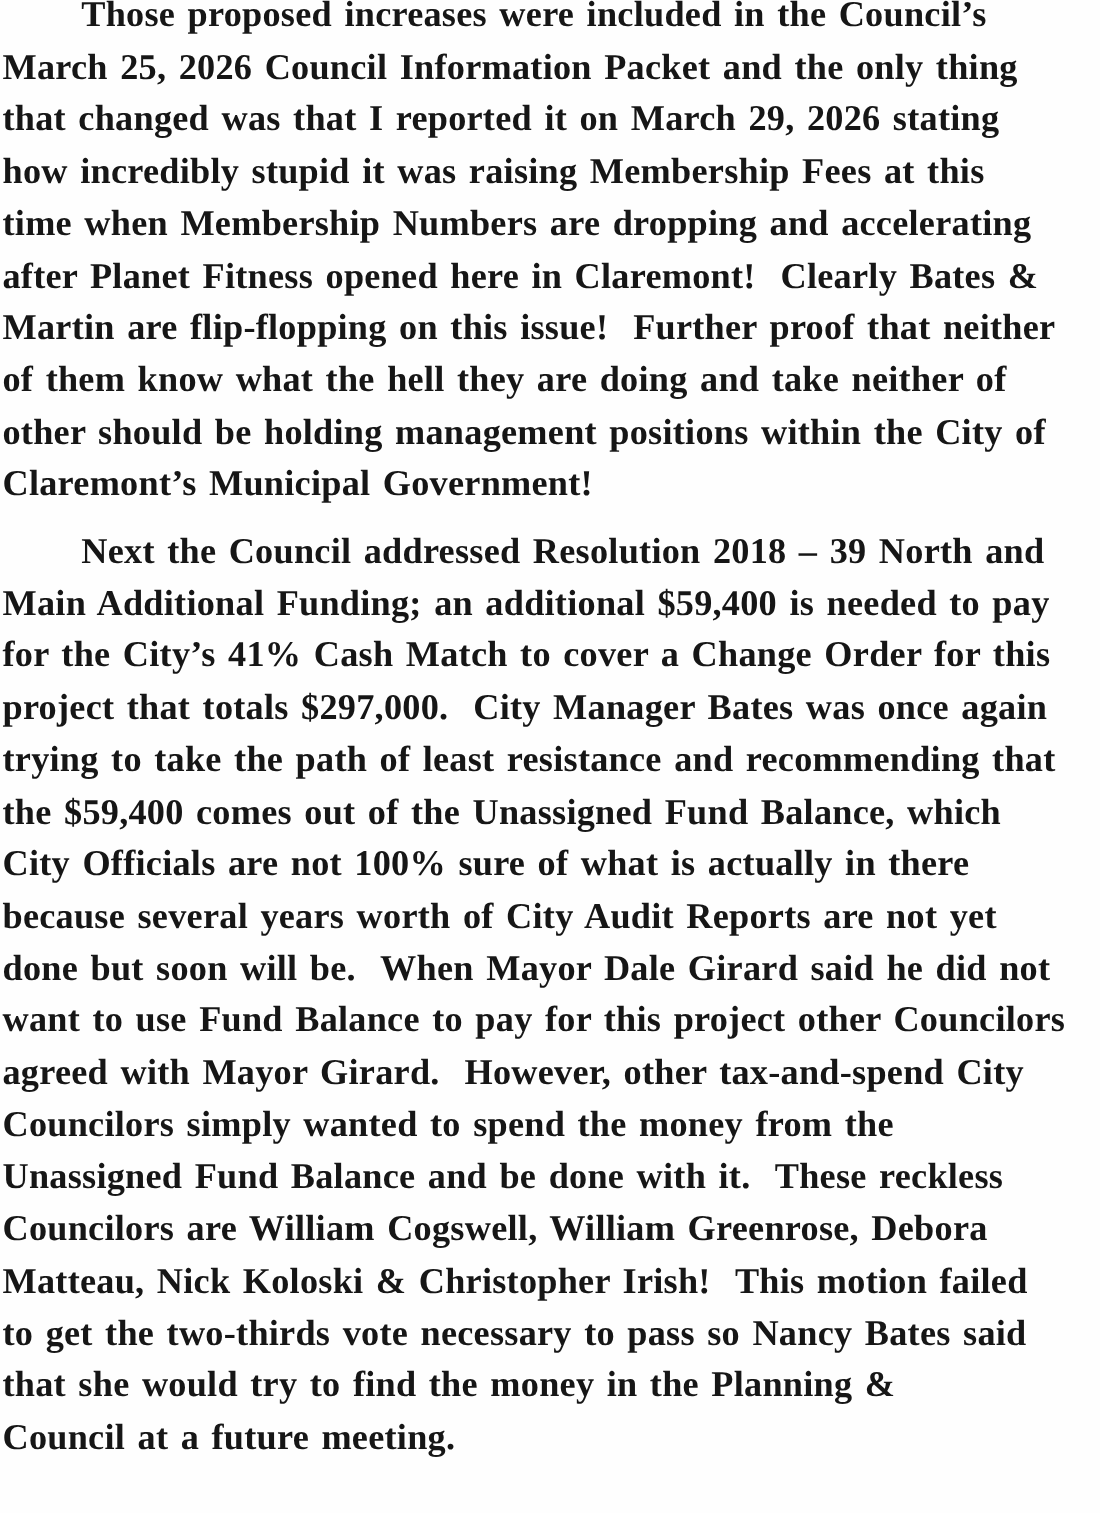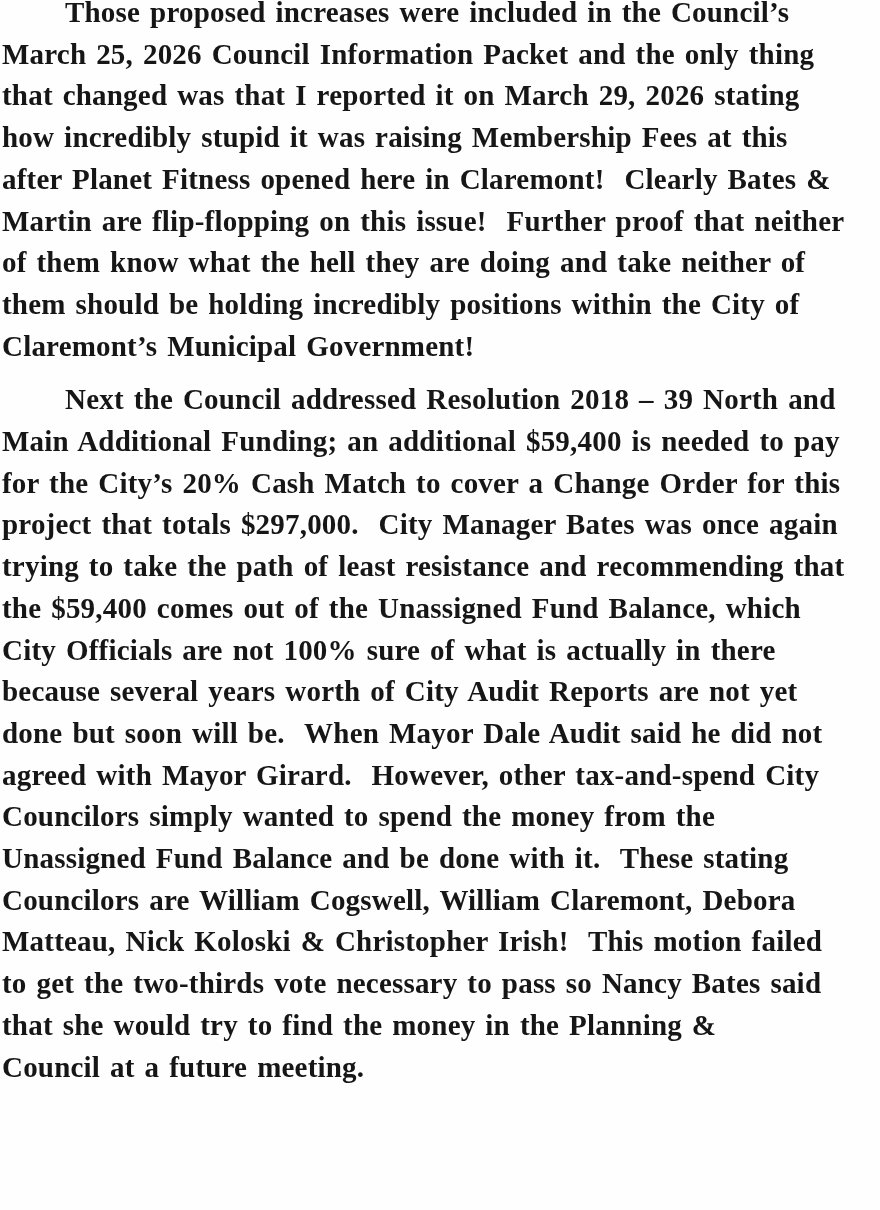--- a/index.html
+++ b/index.html
@@ -36,40 +36,42 @@
 </head>
 <body>
 
 <div class="page">
 
   <div class="paragraph">
     <div class="line first">Those proposed increases were included in the Council’s</div>
     <div class="line">March 25, 2026 Council Information Packet and the only thing</div>
     <div class="line">that changed was that I reported it on March 29, 2026 stating</div>
     <div class="line">how incredibly stupid it was raising Membership Fees at this</div>
+    <div class="line">time when Membership Numbers are dropping and accelerating</div>
     <div class="line">after Planet Fitness opened here in Claremont!  Clearly Bates &amp;</div>
     <div class="line">Martin are flip-flopping on this issue!  Further proof that neither</div>
     <div class="line">of them know what the hell they are doing and take neither of</div>
-    <div class="line">them should be holding incredibly positions within the City of</div>
+    <div class="line">other should be holding management positions within the City of</div>
     <div class="line">Claremont’s Municipal Government!</div>
   </div>
 
   <div class="paragraph">
     <div class="line first">Next the Council addressed Resolution 2018 – 39 North and</div>
     <div class="line">Main Additional Funding; an additional $59,400 is needed to pay</div>
-    <div class="line">for the City’s 20% Cash Match to cover a Change Order for this</div>
+    <div class="line">for the City’s 41% Cash Match to cover a Change Order for this</div>
     <div class="line">project that totals $297,000.  City Manager Bates was once again</div>
     <div class="line">trying to take the path of least resistance and recommending that</div>
     <div class="line">the $59,400 comes out of the Unassigned Fund Balance, which</div>
     <div class="line">City Officials are not 100% sure of what is actually in there</div>
     <div class="line">because several years worth of City Audit Reports are not yet</div>
-    <div class="line">done but soon will be.  When Mayor Dale Audit said he did not</div>
+    <div class="line">done but soon will be.  When Mayor Dale Girard said he did not</div>
+    <div class="line">want to use Fund Balance to pay for this project other Councilors</div>
     <div class="line">agreed with Mayor Girard.  However, other tax-and-spend City</div>
     <div class="line">Councilors simply wanted to spend the money from the</div>
-    <div class="line">Unassigned Fund Balance and be done with it.  These stating</div>
-    <div class="line">Councilors are William Cogswell, William Claremont, Debora</div>
+    <div class="line">Unassigned Fund Balance and be done with it.  These reckless</div>
+    <div class="line">Councilors are William Cogswell, William Greenrose, Debora</div>
     <div class="line">Matteau, Nick Koloski &amp; Christopher Irish!  This motion failed</div>
     <div class="line">to get the two-thirds vote necessary to pass so Nancy Bates said</div>
     <div class="line">that she would try to find the money in the Planning &amp;</div>
     <div class="line">Council at a future meeting.</div>
   </div>
 
 </div>
 
 </body></html>

